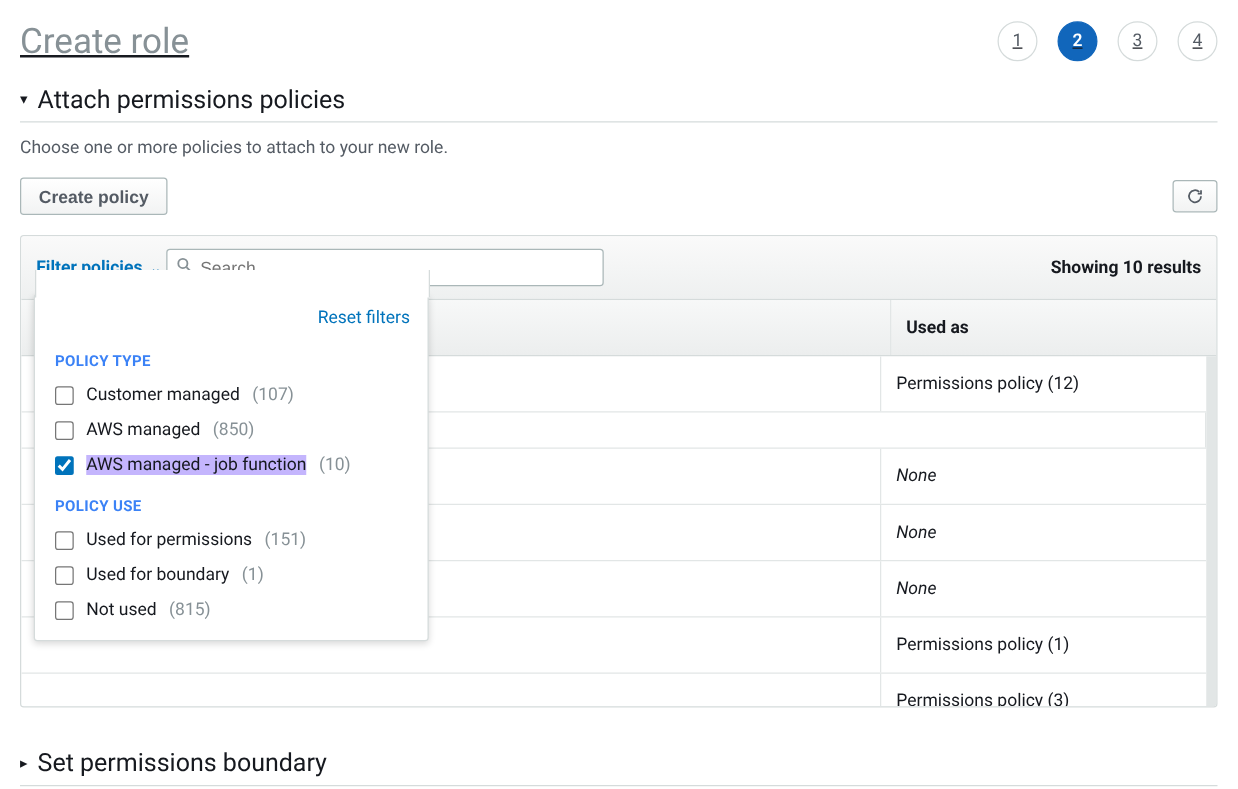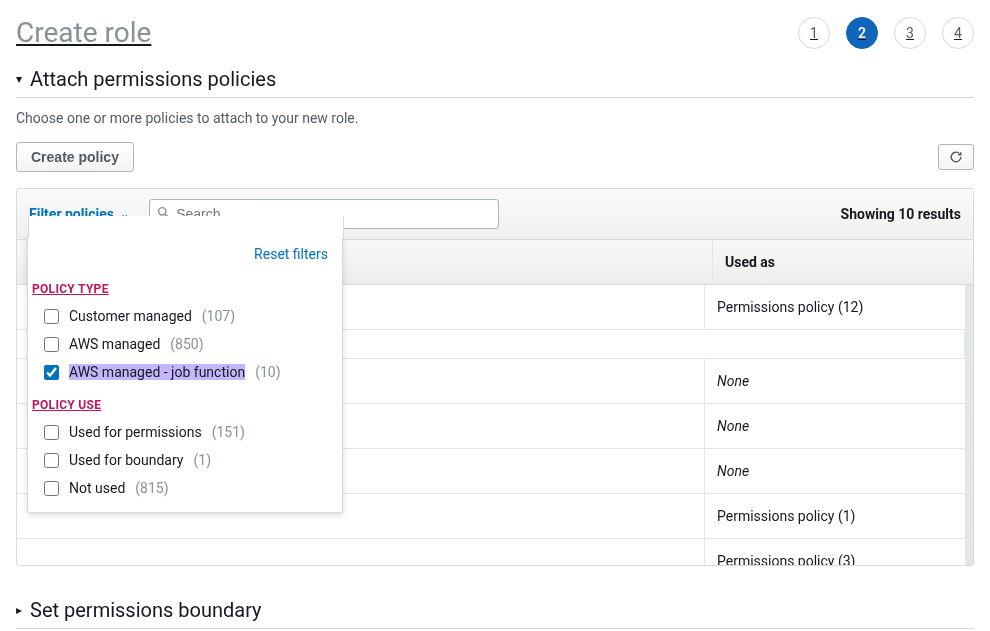--- a/index.html
+++ b/index.html
@@ -85,21 +85,21 @@
   .panel {
     border: 1px solid #d5dbdb;
     border-radius: 3px;
     overflow: hidden;
   }
   .filter-bar {
     position: relative;
     display: flex;
     align-items: center;
     padding: 10px 12px;
-    gap: 20px;
+    gap: 4px;
     background: linear-gradient(#fafafa,#eef0f0);
     border-bottom: 1px solid #d5dbdb;
   }
   .filter-trigger {
     color: #0073bb;
     font-size: 14px;
     font-weight: 700;
     cursor: pointer;
     display: flex;
     align-items: center;
@@ -188,24 +188,23 @@
     display: block;
     text-align: right;
     color: #0073bb;
     font-size: 14px;
     padding: 10px 14px 8px;
     cursor: pointer;
   }
   .dropdown .group-title {
     font-size: 12px;
     font-weight: 700;
-    color: #be185d;
-    padding: 12px 4px 6px;
+    color: #3b82f6;
+    padding: 12px 16px 6px;
     letter-spacing: 0.3px;
-    text-decoration: underline;
   }
   .dropdown .opt {
     display: flex;
     align-items: center;
     gap: 10px;
     padding: 6px 16px;
     font-size: 14px;
     cursor: pointer;
   }
   .dropdown .opt input[type=checkbox] {

